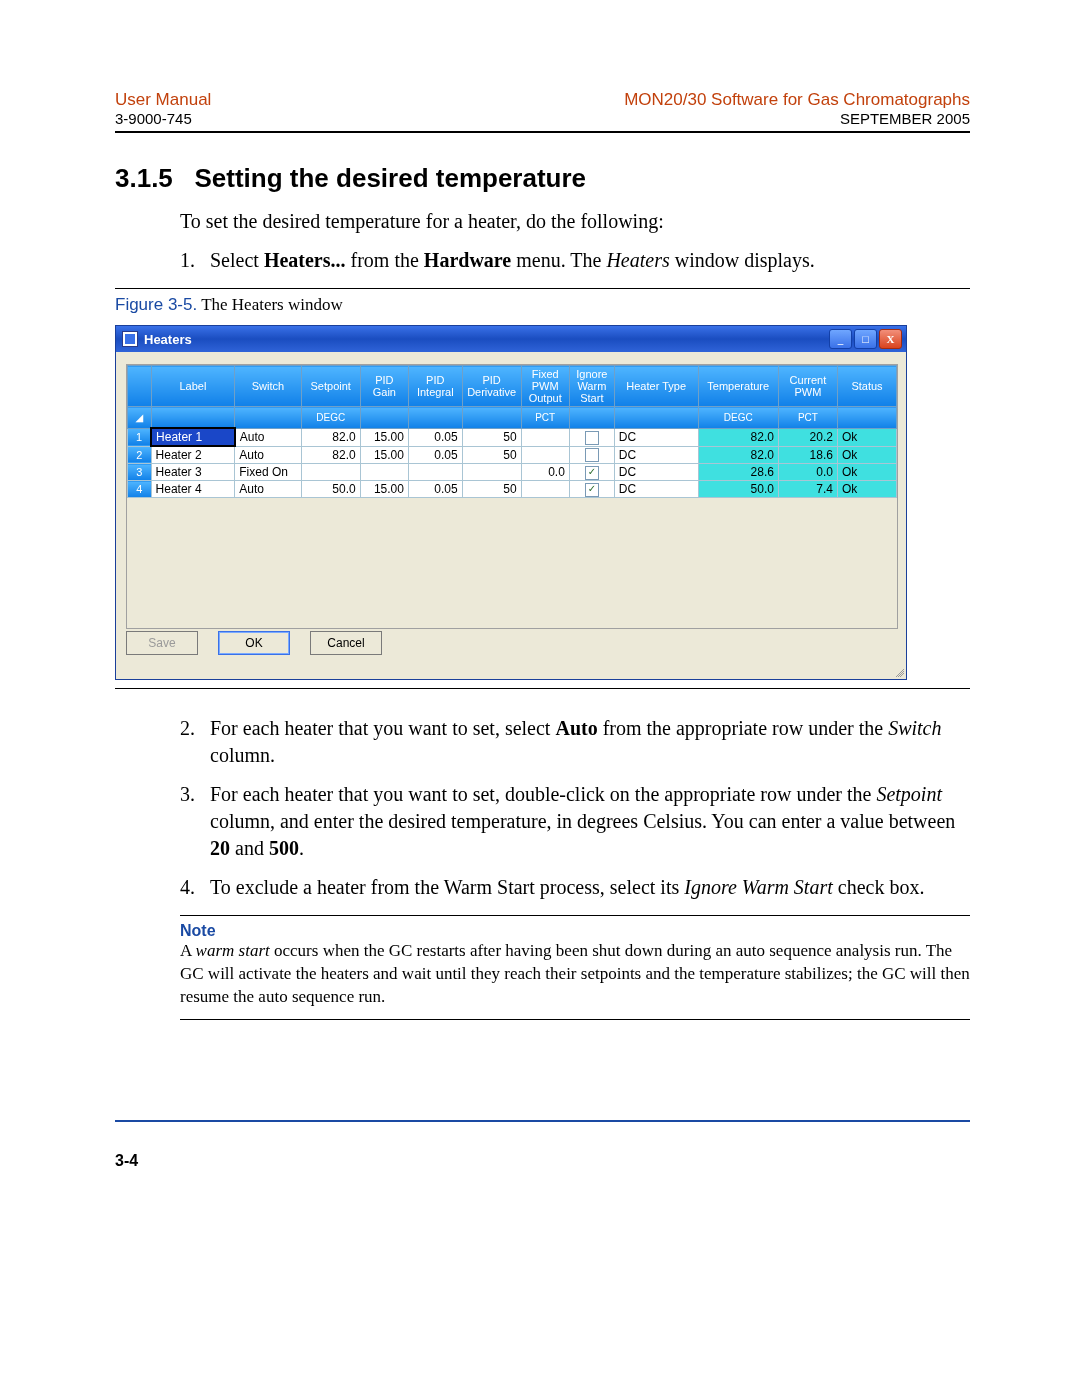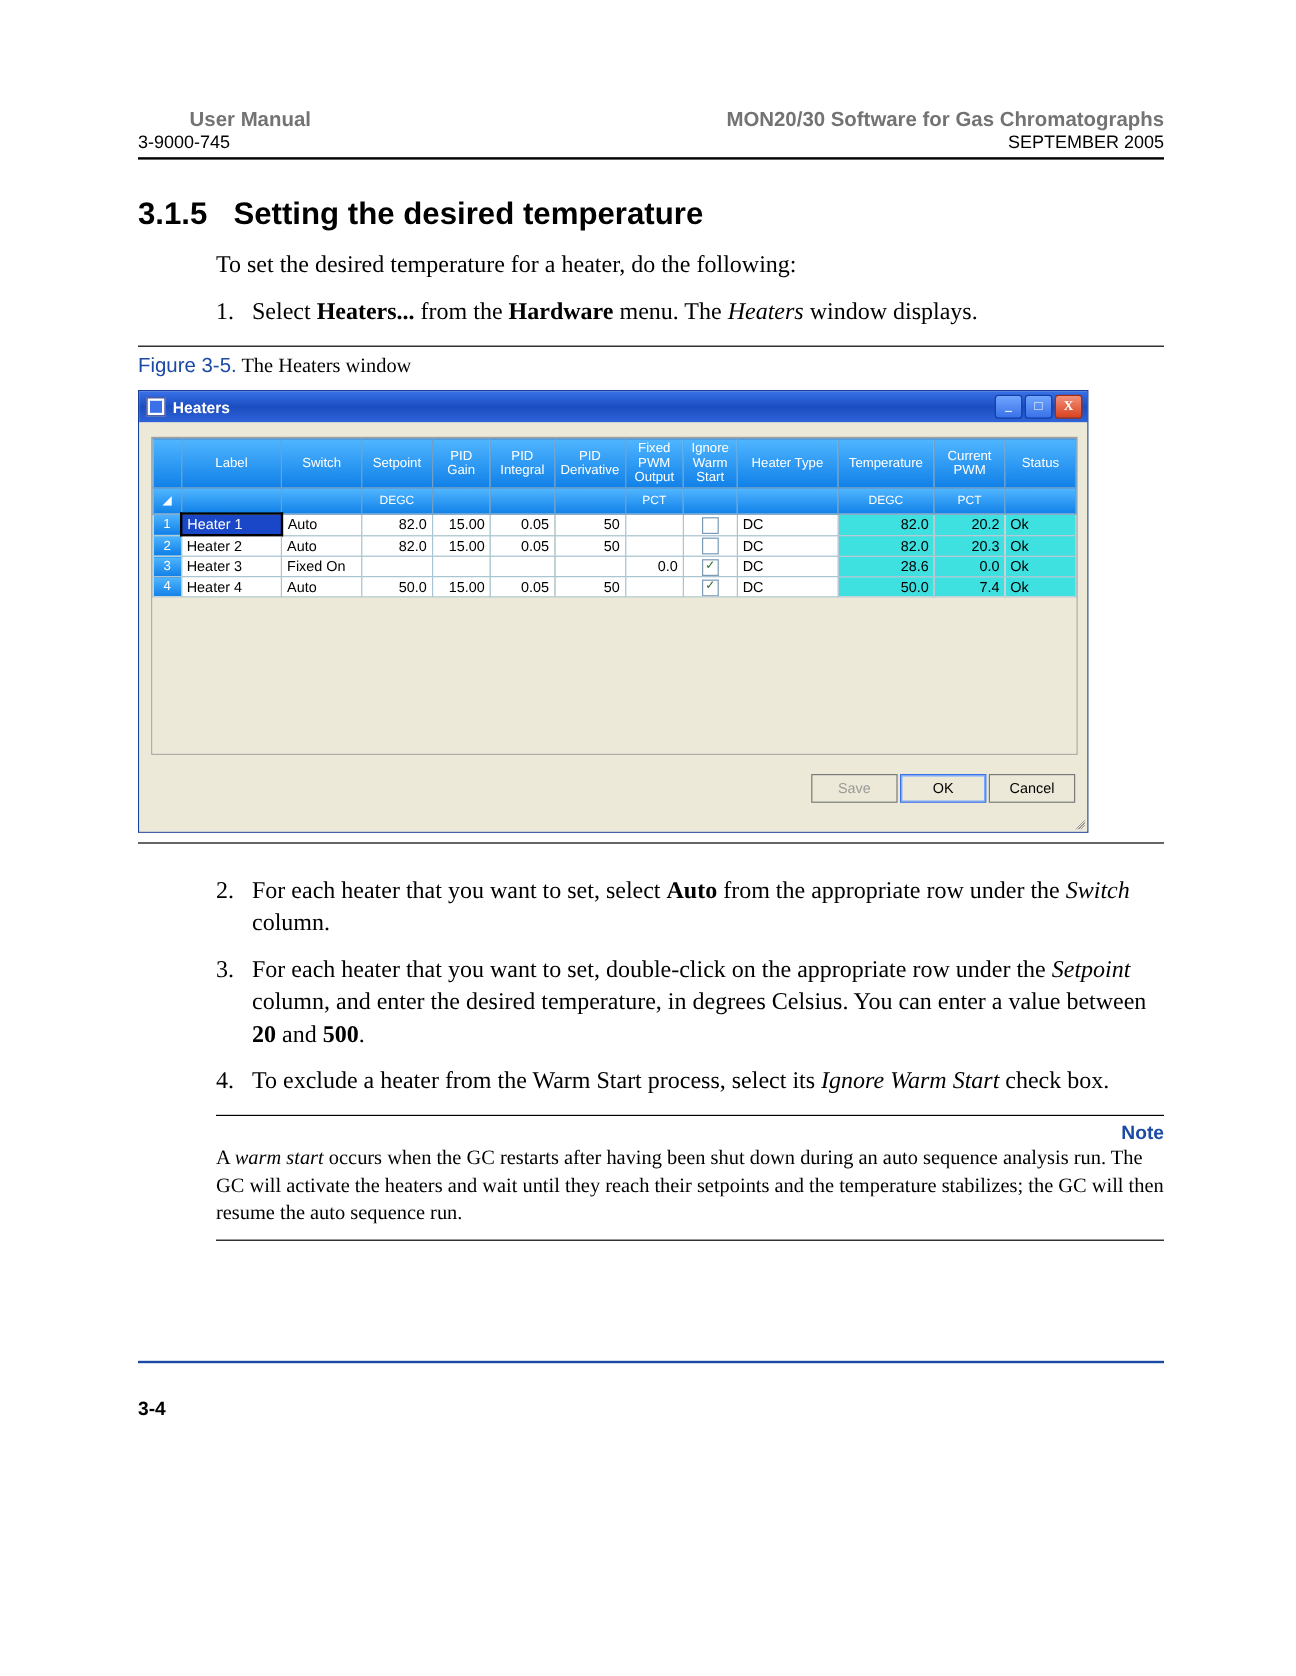--- a/index.html
+++ b/index.html
@@ -13,21 +13,21 @@
   .page {
     padding: 90px 110px 60px 115px;
   }
   .hdr {
     display: flex;
     justify-content: space-between;
     font-family: "Segoe UI", Arial, sans-serif;
   }
   .hdr-left { text-align: left; }
   .hdr-right { text-align: right; }
-  .hdr-title { color: #737373; font-weight: bold; font-size: 17px; margin-left: 43px; }
+  .hdr-title { color: #c2410c; font-weight: normal; font-size: 17px; }
   .hdr-sub { font-size: 15px; color: #000; }
   .hdr-rule { height: 2px; background: #000; margin-top: 4px; margin-bottom: 30px; }
   .section-head {
     font-family: "Segoe UI", Arial, sans-serif;
     font-weight: bold;
     font-size: 26px;
     margin-bottom: 14px;
   }
   .body-text {
     font-family: "Century Schoolbook", Georgia, serif;
@@ -131,21 +131,21 @@
   .cell-hl-left { background:#3fe0e0 !important; text-align:left; }
   .cell-sel { background:#1a47c8 !important; color:#fff; border:2px solid #000 !important; }
 
   .chk {
     width:12px; height:12px; border:1px solid #7a9ab5; background:#fff;
     display:inline-block; vertical-align:middle; position:relative;
     font-size:10px; line-height:10px; text-align:center; color:#2c6b2c;
   }
 
   .footer-btns {
-    display:flex; justify-content:flex-end; gap:2px; margin-top:16px;
+    display:flex; gap:20px; margin-top:2px;
   }
   .btn {
     min-width:70px; height:22px; font-size:12px;
     border:1px solid #7a7a7a; background:#ece9d8;
     display:flex; align-items:center; justify-content:center;
   }
   .btn.disabled { color:#9a9a9a; }
   .btn.default { border:1px solid #3a71e8; box-shadow: inset 0 0 0 1px #7aaaff; }
 
   .grabber {
@@ -153,21 +153,21 @@
   }
   .grabber::after{
     content:""; position:absolute; right:2px; bottom:2px;
     width:10px; height:10px;
     background:
       linear-gradient(135deg, transparent 60%, #9a9a9a 60%, #9a9a9a 65%, transparent 65%,
                       transparent 70%, #9a9a9a 70%, #9a9a9a 75%, transparent 75%,
                       transparent 80%, #9a9a9a 80%, #9a9a9a 85%, transparent 85%);
   }
 
-  .note-label { color:#1a4aa3; font-family:"Segoe UI",Arial,sans-serif; font-weight:bold; font-size:16px;text-align:right; }
+  .note-label { color:#1a4aa3; font-family:"Segoe UI",Arial,sans-serif; font-weight:bold; font-size:16px; }
   .note-body { font-family:"Century Schoolbook", Georgia, serif; font-size:17px; line-height:1.35; }
 
   .page-rule-bottom { height:2px; background:#1a4aa3; margin-top:100px; }
   .page-num {
     font-family:"Segoe UI",Arial,sans-serif; font-weight:bold; font-size:16px; margin-top:30px;
   }
 </style>
 </head>
 <body>
 
@@ -289,21 +289,21 @@
             <td>Heater 2</td>
             <td>Auto</td>
             <td class="cell-right">82.0</td>
             <td class="cell-right">15.00</td>
             <td class="cell-right">0.05</td>
             <td class="cell-right">50</td>
             <td class="cell-right"></td>
             <td class="cell-center"><span class="chk"></span></td>
             <td>DC</td>
             <td class="cell-hl">82.0</td>
-            <td class="cell-hl">20.3</td>
+            <td class="cell-hl">18.6</td>
             <td class="cell-hl-left">Ok</td>
           </tr>
 
           <tr>
             <td class="rowhead">3</td>
             <td>Heater 3</td>
             <td>Fixed On</td>
             <td class="cell-right"></td>
             <td class="cell-right"></td>
             <td class="cell-right"></td>

